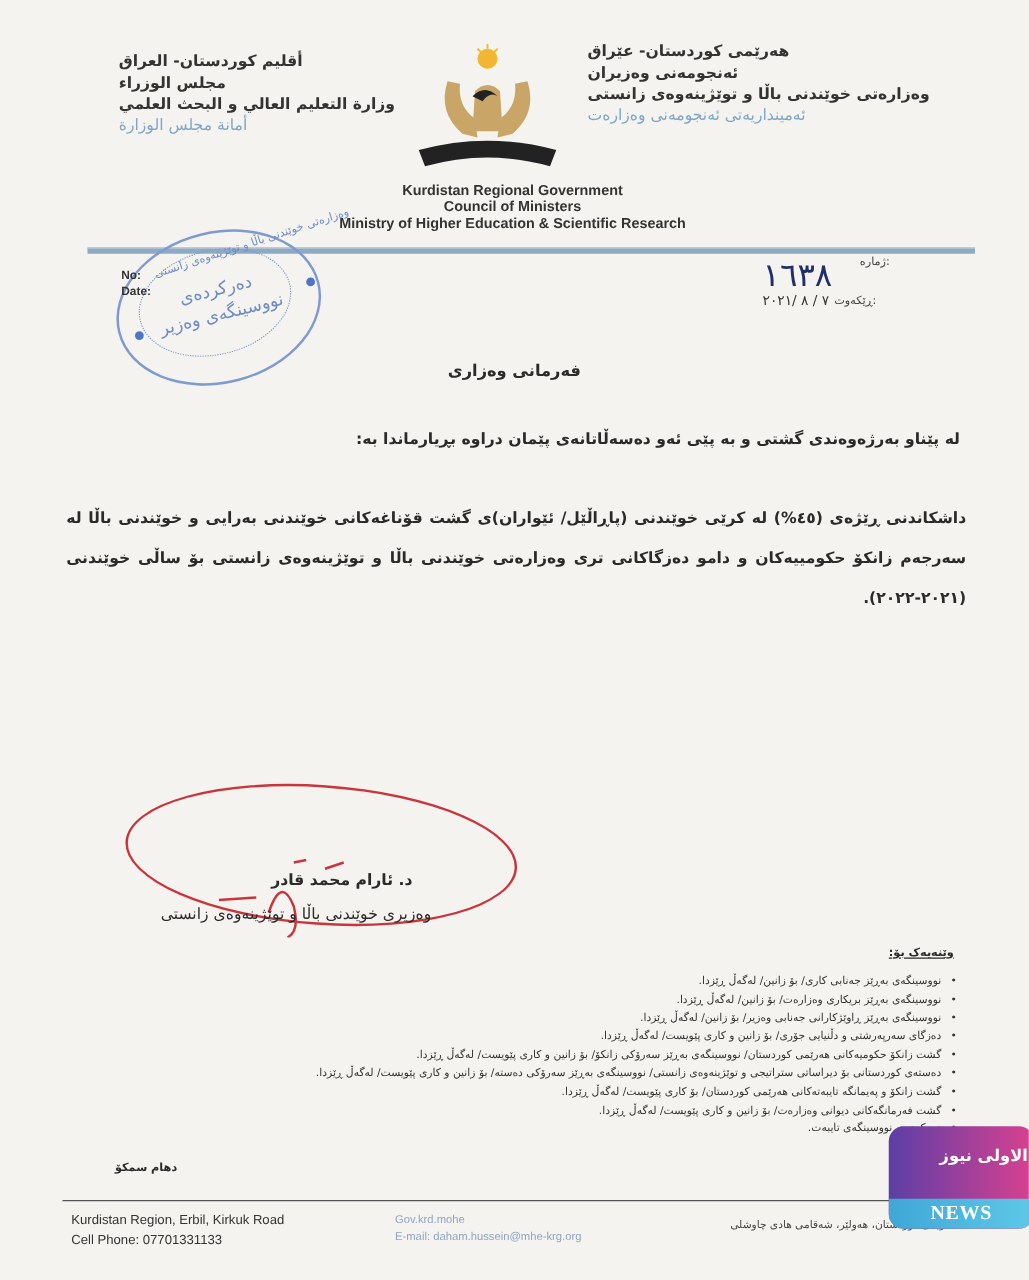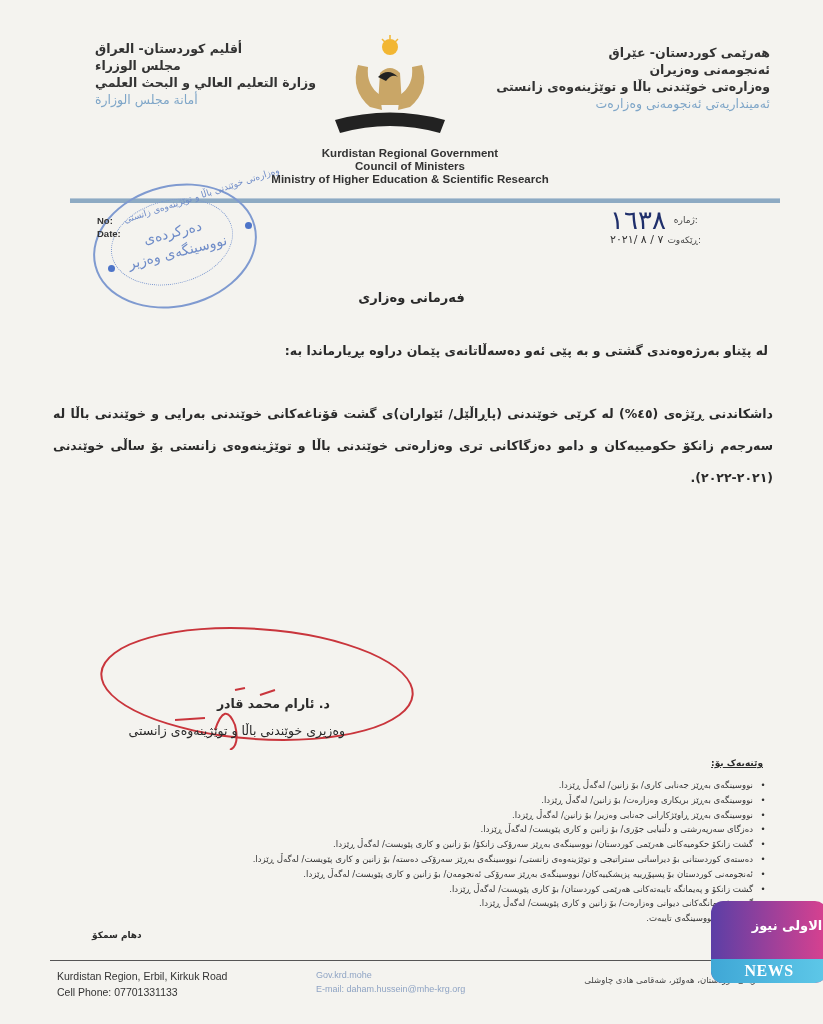--- a/index.html
+++ b/index.html
@@ -1,20 +1,20 @@
 <!DOCTYPE html>
 <html><head>
 <meta charset="utf-8">
 <style>
   html, body { margin:0; padding:0; }
   body { width:823px; height:1024px; background:#f4f3ef; position:relative; overflow:hidden; font-family:"DejaVu Sans", sans-serif; color:#2a2a2a; }
   .abs { position:absolute; }
   .rtl { direction:rtl; }
   .hdr-ar { left:95px; top:40px; width:240px; text-align:left; font-size:12.5px; font-weight:bold; line-height:17px; color:#333; }
-  .hdr-ku { left:470px; top:44px; width:300px; text-align:right; font-size:12.5px; font-weight:bold; line-height:17px; color:#333; }
+  .hdr-ku { left:470px; top:32px; width:300px; text-align:left; font-size:12.5px; font-weight:bold; line-height:17px; color:#333; }
   .hdr-blue { color:#7fa6c8; font-weight:normal; }
   .hdr-en { left:230px; top:147px; width:360px; text-align:center; font-family:"Liberation Sans", sans-serif; font-weight:bold; font-size:11.5px; line-height:13px; color:#333; }
   .hdr-en .blue { color:#8aaac8; }
   .rule { left:70px; top:198px; width:710px; height:4px; background:#8daac3; border-top:1px solid #b8c8d6; }
   .stamp { left:92px; top:185px; width:162px; height:118px; border:2px solid #7f9ad0; border-radius:50%; transform:rotate(-14deg); }
   .stamp-inner { left:110px; top:200px; width:122px; height:82px; border:1.5px dotted #7f9ad0; border-radius:50%; transform:rotate(-14deg); }
   .stamp-text { left:120px; top:222px; width:110px; text-align:center; color:#6f8cc8; font-size:14px; line-height:20px; transform:rotate(-14deg); }
   .stamp-arc { left:120px; top:190px; color:#6f8cc8; font-size:9px; transform:rotate(-18deg); }
   .dot { width:7px; height:7px; background:#4d74c8; border-radius:50%; }
   .nodate { left:97px; top:214px; font-family:"Liberation Sans", sans-serif; font-size:9.5px; font-weight:bold; line-height:13px; color:#333; }
@@ -90,21 +90,21 @@
 </div>
 <div class="abs dot" style="left:245px; top:222px;"></div>
 <div class="abs dot" style="left:108px; top:265px;"></div>
 
 <div class="abs nodate">
   <div>No:</div>
   <div>Date:</div>
 </div>
 
 <div class="abs ref">
-  <div style="display:flex; align-items:center; gap:8px;">
+  <div style="display:flex; align-items:flex-start; gap:22px;">
     <span class="num">١٦٣٨</span>
     <span class="ref-label">ژمارە:</span>
   </div>
   <div style="display:flex; align-items:center; gap:4px; margin-top:-2px;">
     <span style="font-size:11px; color:#333;">٧ / ٨ /٢٠٢١</span>
     <span class="ref-label">ڕێکەوت:</span>
   </div>
 </div>
 
 <div class="abs title rtl">فەرمانی وەزاری</div>
@@ -121,21 +121,20 @@
 <div class="abs sig-role rtl">وەزیری خوێندنی باڵا و توێژینەوەی زانستی</div>
 
 <div class="abs cc-title rtl">وێنەیەک بۆ:</div>
 <ul class="abs cc-list rtl">
   <li><span class="b">•</span><span>نووسینگەی بەڕێز جەنابی کاری/ بۆ زانین/ لەگەڵ ڕێزدا.</span></li>
   <li><span class="b">•</span><span>نووسینگەی بەڕێز بریکاری وەزارەت/ بۆ زانین/ لەگەڵ ڕێزدا.</span></li>
   <li><span class="b">•</span><span>نووسینگەی بەڕێز ڕاوێژکارانی جەنابی وەزیر/ بۆ زانین/ لەگەڵ ڕێزدا.</span></li>
   <li><span class="b">•</span><span>دەزگای سەرپەرشتی و دڵنیایی جۆری/ بۆ زانین و کاری پێویست/ لەگەڵ ڕێزدا.</span></li>
   <li><span class="b">•</span><span>گشت زانکۆ حکومیەکانی هەرێمی کوردستان/ نووسینگەی بەڕێز سەرۆکی زانکۆ/ بۆ زانین و کاری پێویست/ لەگەڵ ڕێزدا.</span></li>
   <li><span class="b">•</span><span>دەستەی کوردستانی بۆ دیراساتی ستراتیجی و توێژینەوەی زانستی/ نووسینگەی بەڕێز سەرۆکی دەستە/ بۆ زانین و کاری پێویست/ لەگەڵ ڕێزدا.</span></li>
-  <li><span class="b">•</span><span>ئەنجومەنی کوردستان بۆ پسپۆڕییە پزیشکییەکان/ نووسینگەی بەڕێز سەرۆکی ئەنجومەن/ بۆ زانین و کاری پێویست/ لەگەڵ ڕێزدا.</span></li>
   <li><span class="b">•</span><span>گشت زانکۆ و پەیمانگە تایبەتەکانی هەرێمی کوردستان/ بۆ کاری پێویست/ لەگەڵ ڕێزدا.</span></li>
   <li><span class="b">•</span><span>گشت فەرمانگەکانی دیوانی وەزارەت/ بۆ زانین و کاری پێویست/ لەگەڵ ڕێزدا.</span></li>
   <li><span class="b">•</span><span>دەرکردەی نووسینگەی تایبەت.</span></li>
 </ul>
 
 <div class="abs daham rtl">دهام سمکۆ</div>
 
 <div class="abs foot-rule"></div>
 <div class="abs foot-en">
   <div>Kurdistan Region, Erbil, Kirkuk Road</div>

